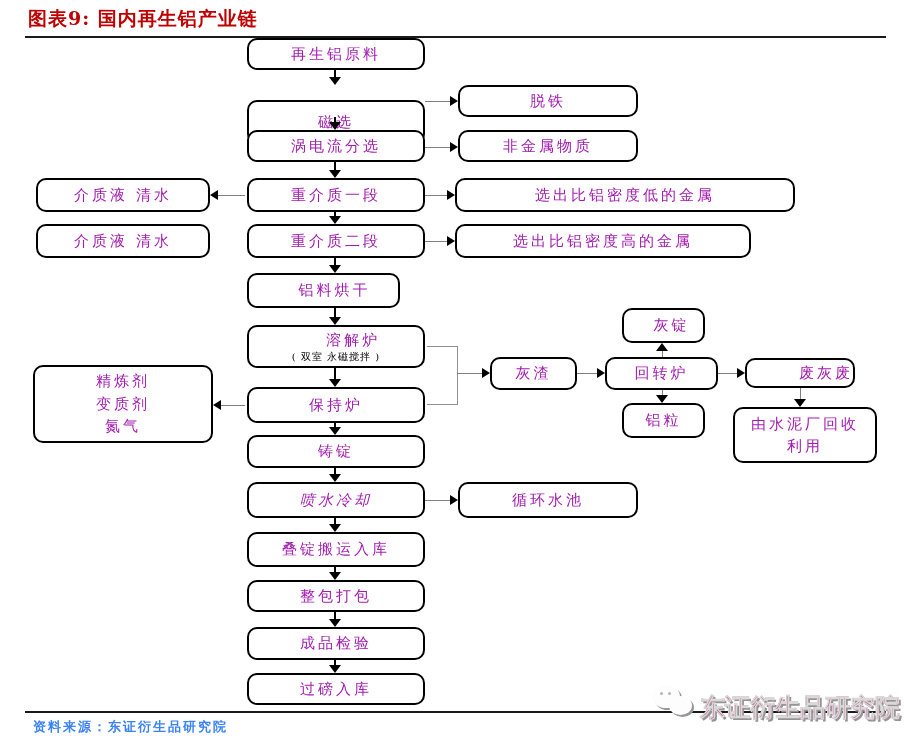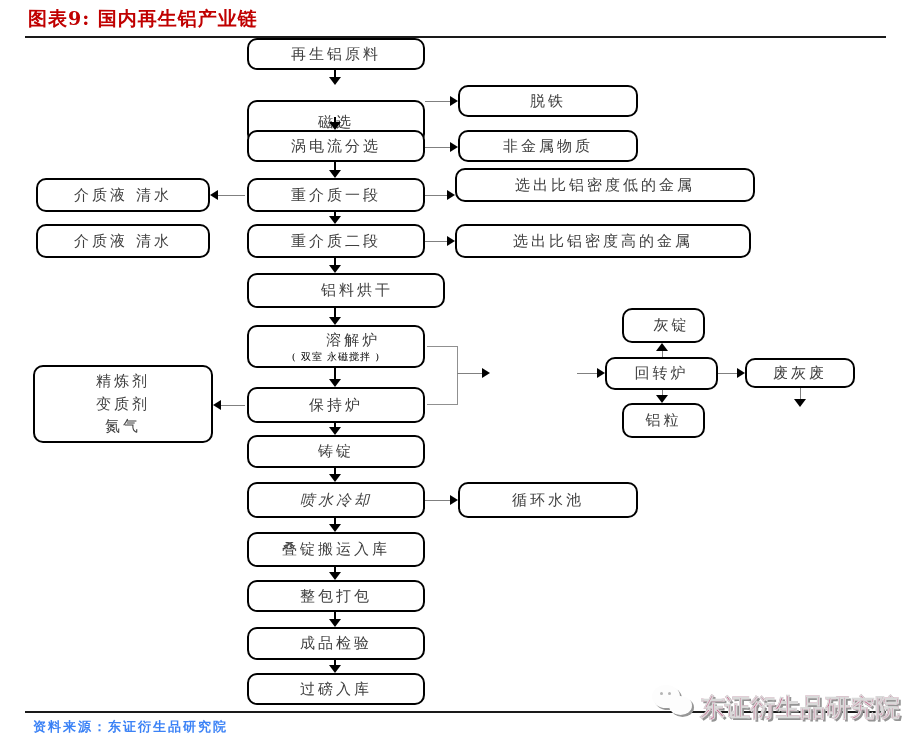--- a/index.html
+++ b/index.html
@@ -10,21 +10,21 @@
   .title{
     position:absolute;left:28px;top:6px;font-size:19px;font-weight:bold;
     color:#c00000;letter-spacing:1px;white-space:nowrap;
   }
   .rule{position:absolute;background:#1a1a1a;height:2px;}
   .node{
     position:absolute;border:2px solid #000;border-radius:10px;background:#fff;
     display:flex;align-items:center;justify-content:center;box-sizing:border-box;
   }
   .node .lbl{
-    font-size:15px;color:#404040;letter-spacing:3px;text-align:center;
+    font-size:15px;color:#a21caf;letter-spacing:3px;text-align:center;
     white-space:pre-line;line-height:1.5;
   }
   .node .sub{font-size:10px;color:#000;letter-spacing:1px;margin-top:-2px;}
   .stack{display:flex;flex-direction:column;align-items:flex-end;}
   
   .va{position:absolute;width:12px;}
   .va::before{content:'';position:absolute;left:5px;top:0;bottom:6px;width:2px;background:#000;}
   .va::after{content:'';position:absolute;left:0;bottom:0;width:0;height:0;
     border-left:6px solid transparent;border-right:6px solid transparent;border-top:8px solid #000;}
   
@@ -78,21 +78,21 @@
     </div>
   <div class="node" style="left:247px;top:130px;width:178px;height:32px;">
       <span class="lbl">涡电流分选</span>
     </div>
   <div class="node" style="left:247px;top:178px;width:178px;height:34px;">
       <span class="lbl">重介质一段</span>
     </div>
   <div class="node" style="left:247px;top:224px;width:178px;height:34px;">
       <span class="lbl">重介质二段</span>
     </div>
-  <div class="node" style="left:247px;top:273px;width:198px;height:35px;padding-left:22px;">
+  <div class="node" style="left:247px;top:273px;width:153px;height:35px;padding-left:22px;">
       <span class="lbl">铝料烘干</span>
     </div>
   <div class="node" style="left:247px;top:325px;width:178px;height:43px;">
     <span class="stack">
       <span class="lbl">溶解炉</span>
       <span class="sub">( 双室 永磁搅拌 )</span>
     </span>
   </div>
   <div class="node" style="left:247px;top:387px;width:178px;height:36px;">
       <span class="lbl">保持炉</span>
@@ -115,21 +115,21 @@
   <div class="node" style="left:247px;top:673px;width:178px;height:32px;">
       <span class="lbl">过磅入库</span>
     </div>
 
   <div class="node" style="left:458px;top:85px;width:180px;height:32px;">
       <span class="lbl">脱铁</span>
     </div>
   <div class="node" style="left:458px;top:130px;width:180px;height:32px;justify-content:center;">
       <span class="lbl">非金属物质</span>
     </div>
-  <div class="node" style="left:455px;top:168px;width:300px;height:34px;">
+  <div class="node" style="left:455px;top:178px;width:340px;height:34px;">
       <span class="lbl">选出比铝密度低的金属</span>
     </div>
   <div class="node" style="left:455px;top:224px;width:296px;height:34px;">
       <span class="lbl">选出比铝密度高的金属</span>
     </div>
   <div class="node" style="left:458px;top:482px;width:180px;height:36px;">
       <span class="lbl">循环水池</span>
     </div>
 
   <div class="node" style="left:36px;top:178px;width:174px;height:34px;">
@@ -137,31 +137,38 @@
     </div>
   <div class="node" style="left:36px;top:224px;width:174px;height:34px;">
       <span class="lbl">介质液 清水</span>
     </div>
   <div class="node" style="left:33px;top:365px;width:180px;height:78px;">
       <span class="lbl">精炼剂
 变质剂
 氮气</span>
     </div>
 
+  <div class="node" style="left:490px;top:357px;width:87px;height:33px;">
+      <span class="lbl">灰渣</span>
+    </div>
   <div class="node" style="left:605px;top:357px;width:113px;height:33px;">
       <span class="lbl">回转炉</span>
     </div>
   <div class="node" style="left:622px;top:308px;width:83px;height:35px;padding-left:16px;">
       <span class="lbl">灰锭</span>
     </div>
   <div class="node" style="left:622px;top:403px;width:83px;height:35px;">
       <span class="lbl">铝粒</span>
     </div>
-  <div class="node" style="left:745px;top:358px;width:110px;height:30px;">
+  <div class="node" style="left:745px;top:358px;width:110px;height:30px;justify-content:flex-end;">
       <span class="lbl">废灰废</span>
+    </div>
+  <div class="node" style="left:733px;top:407px;width:144px;height:56px;">
+      <span class="lbl">由水泥厂回收
+利用</span>
     </div>
 
   <div class="va" style="left:329px;top:70px;height:15px;"></div>
   <div class="va" style="left:329px;top:117px;height:13px;"></div>
   <div class="va" style="left:329px;top:162px;height:16px;"></div>
   <div class="va" style="left:329px;top:212px;height:12px;"></div>
   <div class="va" style="left:329px;top:258px;height:15px;"></div>
   <div class="va" style="left:329px;top:308px;height:17px;"></div>
   <div class="va" style="left:329px;top:368px;height:19px;"></div>
   <div class="va" style="left:329px;top:423px;height:12px;"></div>

